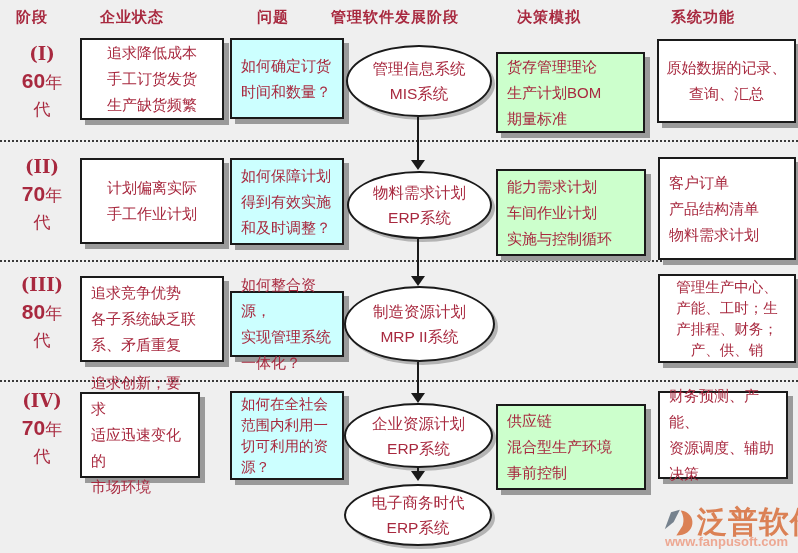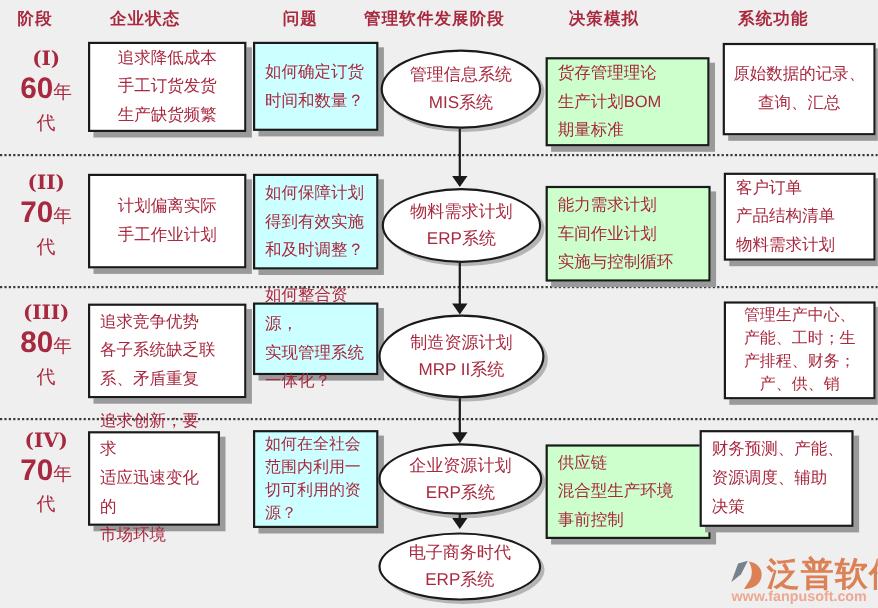--- a/index.html
+++ b/index.html
@@ -10,21 +10,21 @@
   html,body{margin:0;padding:0;}
   body{background:var(--page-bg);font-family:"Liberation Sans","DejaVu Sans",sans-serif;}
   .canvas{position:relative;width:798px;height:553px;background:var(--page-bg);overflow:hidden;}
 
   .hdr{position:absolute;top:8px;font-size:15px;font-weight:bold;color:var(--text-red);letter-spacing:1px;white-space:nowrap;}
 
   .sep{position:absolute;left:0;width:798px;height:0;border-top:2px dotted #3A3A3A;}
 
   .stage{position:absolute;left:8px;width:68px;text-align:center;color:var(--text-red);line-height:27px;}
   .stage .roman{font-family:"DejaVu Serif","Liberation Serif",serif;font-weight:bold;font-size:18px;}
-  .stage .num{font-weight:bold;font-size:27px;}
+  .stage .num{font-weight:bold;font-size:21px;}
   .stage .unit,.stage .dai{font-size:17px;}
 
   .box{position:absolute;background:var(--box-bg);border:2px solid var(--line-color);
        box-shadow:5px 5px 0 var(--shadow-gray);display:flex;align-items:center;
        color:var(--text-red);font-size:15px;line-height:26px;white-space:pre-line;
        padding:2px 4px 2px 9px;box-sizing:border-box;}
   .box.cyan{background:var(--problem-bg);}
   .box.green{background:var(--theory-bg);margin-top:12px;}
   .box.center{justify-content:center;text-align:center;padding-left:4px;}
   .box.tight{line-height:21px;font-size:14.5px;}
@@ -95,36 +95,36 @@
   <div class="box cyan" style="left:230px;top:158px;width:114px;height:87px">如何保障计划
 得到有效实施
 和及时调整？</div>
   <div class="oval" style="left:347px;top:171px;width:145px;height:68px">
     <div>物料需求计划</div>
     <div>ERP系统</div>
   </div>
   <div class="box green" style="left:496px;top:157px;width:150px;height:87px">能力需求计划
 车间作业计划
 实施与控制循环</div>
-  <div class="box" style="left:658px;top:157px;width:138px;height:80px">客户订单
+  <div class="box" style="left:658px;top:157px;width:138px;height:103px">客户订单
 产品结构清单
 物料需求计划</div>
 
   <div class="aline" style="top:239px;height:38px"></div>
   <div class="ahead" style="top:276px"></div>
 
   <div class="stage" style="top:271px">
     <div class="roman">(III)</div>
     <div><span class="num">80</span><span class="unit">年</span></div>
     <div class="dai">代</div>
   </div>
   <div class="box" style="left:80px;top:276px;width:144px;height:86px">追求竞争优势
 各子系统缺乏联
 系、矛盾重复</div>
-  <div class="box cyan" style="left:230px;top:275px;width:114px;height:66px">如何整合资源，
+  <div class="box cyan" style="left:230px;top:291px;width:114px;height:66px">如何整合资源，
 实现管理系统
 一体化？</div>
   <div class="oval" style="left:344px;top:286px;width:151px;height:76px">
     <div>制造资源计划</div>
     <div>MRP II系统</div>
   </div>
   <div class="box center tight" style="left:658px;top:274px;width:138px;height:89px">管理生产中心、
 产能、工时；生
 产排程、财务；
 产、供、销</div>
@@ -144,21 +144,21 @@
 范围内利用一
 切可利用的资
 源？</div>
   <div class="oval" style="left:344px;top:403px;width:149px;height:65px">
     <div>企业资源计划</div>
     <div>ERP系统</div>
   </div>
   <div class="box green" style="left:496px;top:392px;width:150px;height:86px">供应链
 混合型生产环境
 事前控制</div>
-  <div class="box" style="left:636px;top:391px;width:140px;height:88px">财务预测、产能、
+  <div class="box" style="left:658px;top:391px;width:130px;height:88px">财务预测、产能、
 资源调度、辅助
 决策</div>
 
   <div class="aline" style="top:467px;height:6px"></div>
   <div class="ahead" style="top:471px"></div>
 
   <div class="oval" style="left:344px;top:484px;width:148px;height:62px">
     <div>电子商务时代</div>
     <div>ERP系统</div>
   </div>

